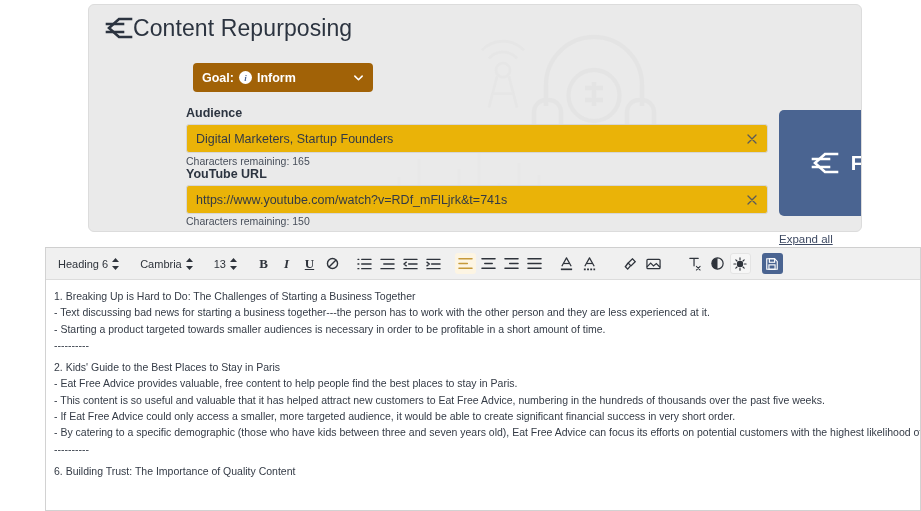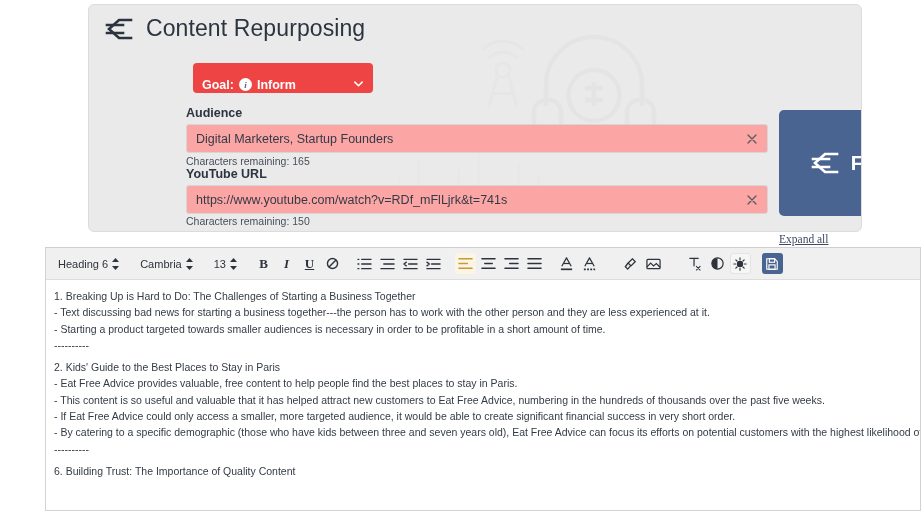--- a/index.html
+++ b/index.html
@@ -35,40 +35,40 @@
     position: absolute;
     opacity: .5;
     pointer-events: none;
   }
   .wm svg { display: block; }
 
   
   #card-header {
     position: absolute;
     left: 14px; top: 10px;
-    display: flex; align-items: center; gap: 13px;
+    display: flex; 
   }
   #brand-logo { width: 30px; height: 26px; }
   #app-title {
     font-size: 23px;
     color: #2c3440;
     letter-spacing: .1px;
   }
 
   
   #goal-select {
     position: absolute;
     left: 104px; top: 58px;
     width: 180px; height: 29px;
-    background: #ef4444;
+    background: #a16207;
     border: none;
     border-radius: 4px;
     color: #ffffff;
-    display: flex; align-items: flex-start;
-    padding: 15px 9px;
+    display: flex; align-items: center;
+    padding: 0 9px;
     font-size: 12.5px;
     font-weight: bold;
     cursor: pointer;
   }
   #goal-label { margin-right: 5px; }
   #goal-info-icon {
     width: 13px; height: 13px; border-radius: 50%;
     background: #ffffff; color: #4a6491;
     font-size: 9px; font-weight: bold; font-style: italic;
     display: inline-flex; align-items: center; justify-content: center;
@@ -88,21 +88,21 @@
     color: #2c3440;
     left: 97px;
   }
   #audience-label { top: 101px; }
   #url-label { top: 162px; }
 
   .text-field {
     position: absolute;
     left: 97px;
     width: 582px; height: 29px;
-    background: #fca5a5;
+    background: #eab308;
     border: 1px solid #d6d6d6;
     border-radius: 3px;
     display: flex; align-items: center;
     padding: 0 8px 0 9px;
   }
   #audience-field { top: 119px; }
   #url-field { top: 180px; }
   .field-value {
     flex: 1;
     font-size: 12.5px;
@@ -144,21 +144,20 @@
   #fetch-label { font-size: 20px; font-weight: bold; }
 
   
   #expand-all {
     position: absolute;
     left: 779px; top: 233px;
     font-size: 11.5px;
     color: #3e4a63;
     text-decoration: underline;
     cursor: pointer;
-    font-family: Liberation Serif, serif;
   }
 
   
   #editor-panel {
     position: absolute;
     left: 45px; top: 247px;
     width: 876px; height: 264px;
     background: #ffffff;
     border: 1px solid #d2d2d2;
     border-top: 1px solid #cfcfcf;

